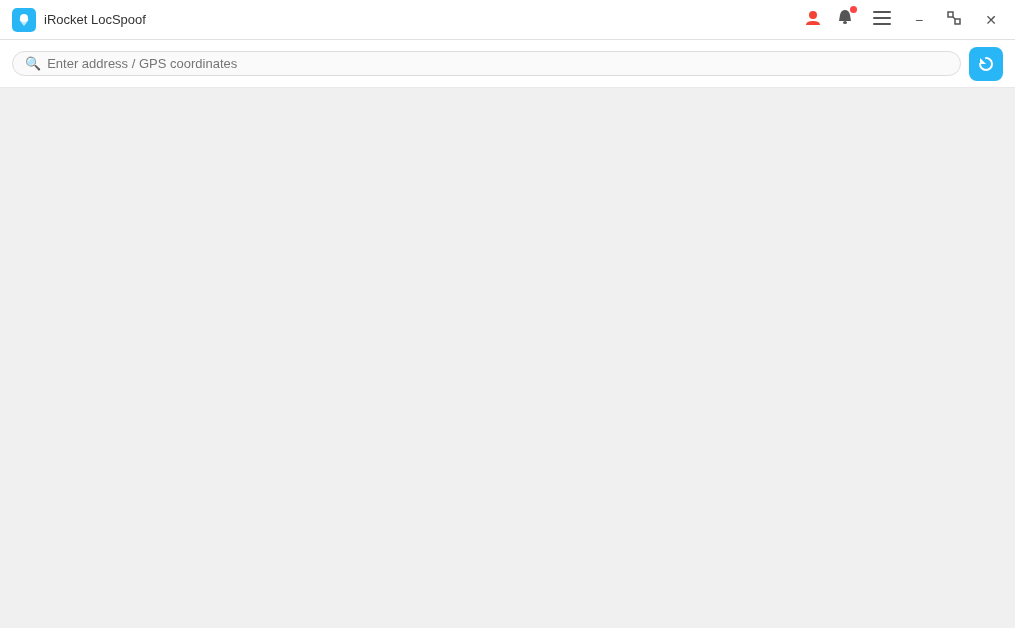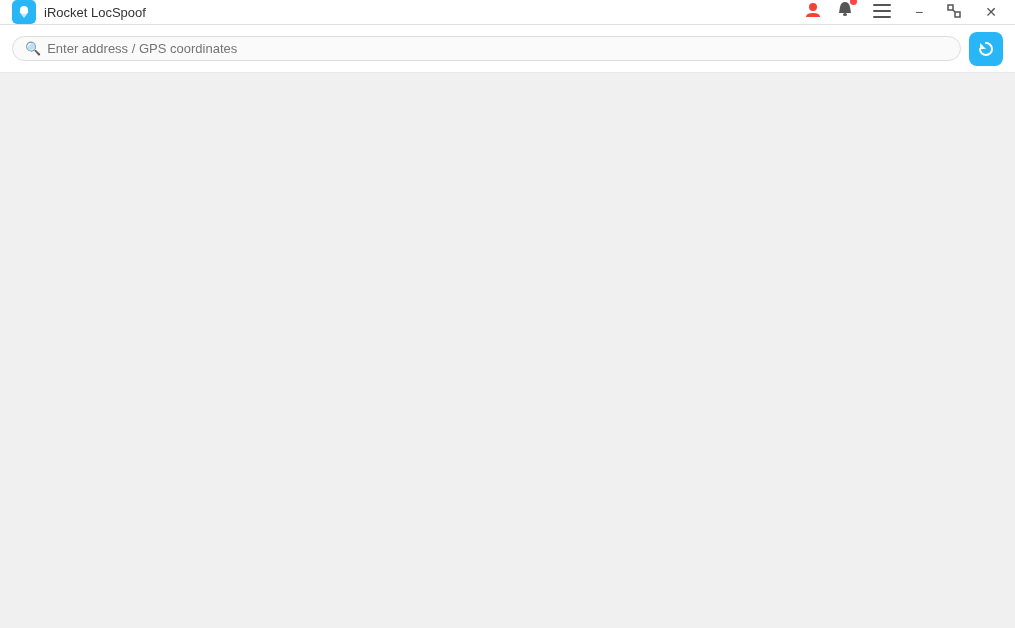--- a/index.html
+++ b/index.html
@@ -1,20 +1,20 @@
 <!DOCTYPE html>
 <html><head>
   <meta charset="utf-8">
   <style>
     * { margin: 0; padding: 0; box-sizing: border-box; }
     body { width: 1015px; height: 628px; overflow: hidden; font-family: -apple-system, BlinkMacSystemFont, 'Segoe UI', sans-serif; background: #f0f0f0; }
 
     
     .title-bar {
-      display: flex; align-items: center; height: 25px;
+      display: flex; align-items: center; height: 40px;
       background: #fff; border-bottom: 1px solid #e0e0e0;
       padding: 0 12px; user-select: none;
     }
     .title-bar-logo { width: 24px; height: 24px; margin-right: 8px; }
     .title-bar-title { font-size: 13px; color: #333; flex: 1; }
     .title-bar-controls { display: flex; align-items: center; gap: 12px; }
     .title-bar-btn { background: none; border: none; cursor: pointer; font-size: 14px; color: #555; padding: 2px 6px; }
     .notif-icon { position: relative; }
     .notif-dot { position: absolute; top: -2px; right: -2px; width: 7px; height: 7px; background: #f44; border-radius: 50%; }
 

